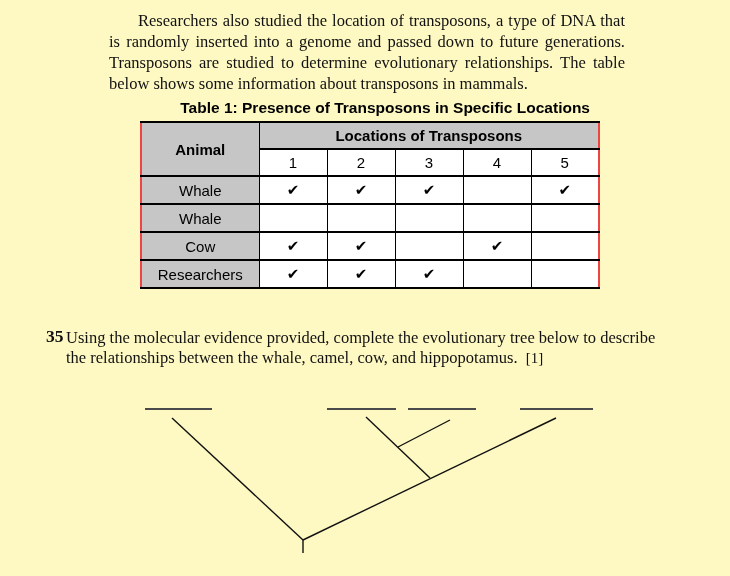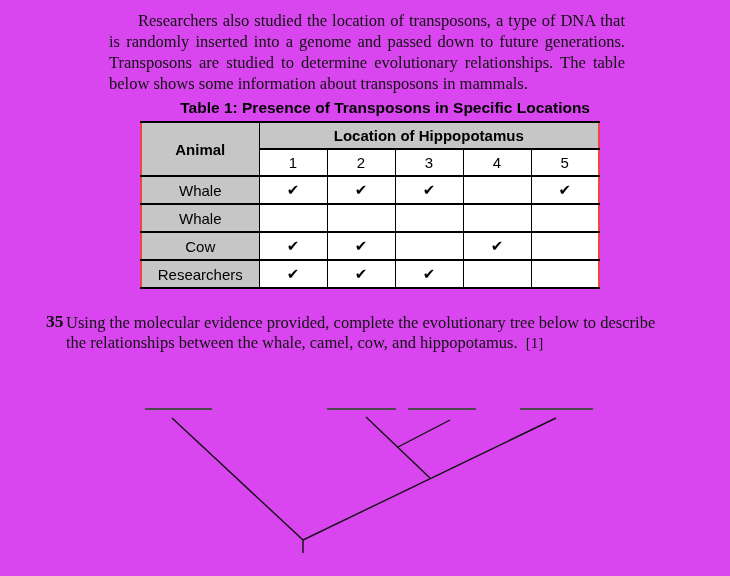--- a/index.html
+++ b/index.html
@@ -1,18 +1,18 @@
 <!DOCTYPE html>
 <html><head>
 <meta charset="utf-8">
 <style>
   * { margin:0; padding:0; box-sizing:border-box; }
   html,body { background:#ffffff; }
   #page {
-    position:relative; width:730px; height:576px; background:#d946ef;
+    position:relative; width:730px; height:576px; background:#fef9c3;
     font-family:"Liberation Serif", serif; color:#111; overflow:hidden;
   }
 
   
   .intro {
     position:absolute; left:109px; top:10px; width:516px;
     font-size:16.5px; line-height:21px; text-align:justify; text-indent:29px;
   }
 
   
@@ -32,21 +32,21 @@
     border:1px solid #000; border-top-width:2px; border-bottom-width:2px;
     text-align:center; vertical-align:middle; padding:0;
   }
   .ttable .hdr   { background:#c6c6c6; font-weight:bold; font-size:15px; height:27px; }
   .ttable .aname { background:#c6c6c6; font-weight:normal; font-size:15px; height:22px; }
   .ttable .num   { background:#fff; font-weight:normal; font-size:15px; height:27px; }
   .ttable .chk   { background:#fff; font-family:"DejaVu Sans", sans-serif;
                    font-weight:bold; font-size:15px; height:28px; }
 
   
-  .question { position:absolute; left:46px; top:313px; width:628px;
+  .question { position:absolute; left:46px; top:328px; width:628px;
               font-size:16.5px; line-height:19.5px; }
   .qnum  { position:absolute; left:0; top:-1px; font-weight:bold; font-size:17.5px; }
   .qtext { margin-left:20px; }
   .pts   { font-size:15px; margin-left:8px; }
 
   
   .answer-line { position:absolute; top:408px; height:2px; background:#4a4a4a; }
   .al1 { left:145px; width:67px; }
   .al2 { left:327px; width:69px; }
   .al3 { left:408px; width:68px; }
@@ -68,21 +68,21 @@
       <col style="width:118px">
         <col style="width:68px">
         <col style="width:68px">
       <col style="width:68px">
         <col style="width:68px">
         <col style="width:68px">
     </colgroup>
     <tbody>
       <tr>
         <th class="hdr" rowspan="2">Animal</th>
-        <th class="hdr" colspan="5">Location of Hippopotamus</th>
+        <th class="hdr" colspan="5">Locations of Transposons</th>
       </tr>
       <tr>
         <td class="num">1</td>
         <td class="num">2</td>
         <td class="num">3</td>
         <td class="num">4</td>
         <td class="num">5</td>
       </tr>
       <tr>
         <th class="aname">Whale</th>

